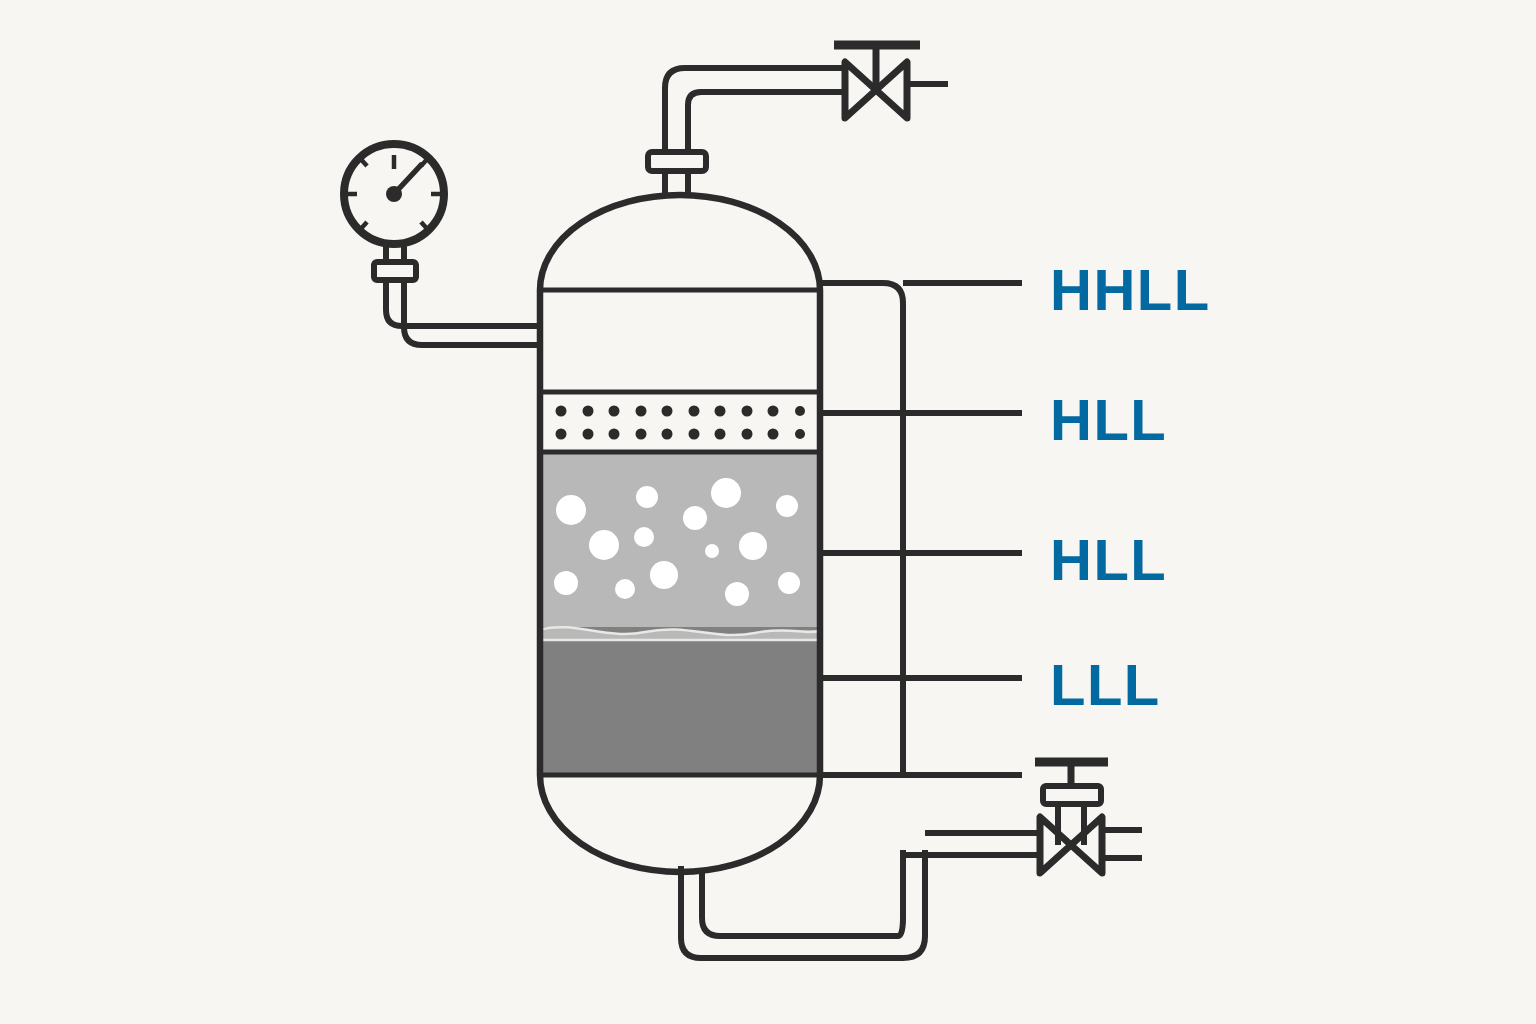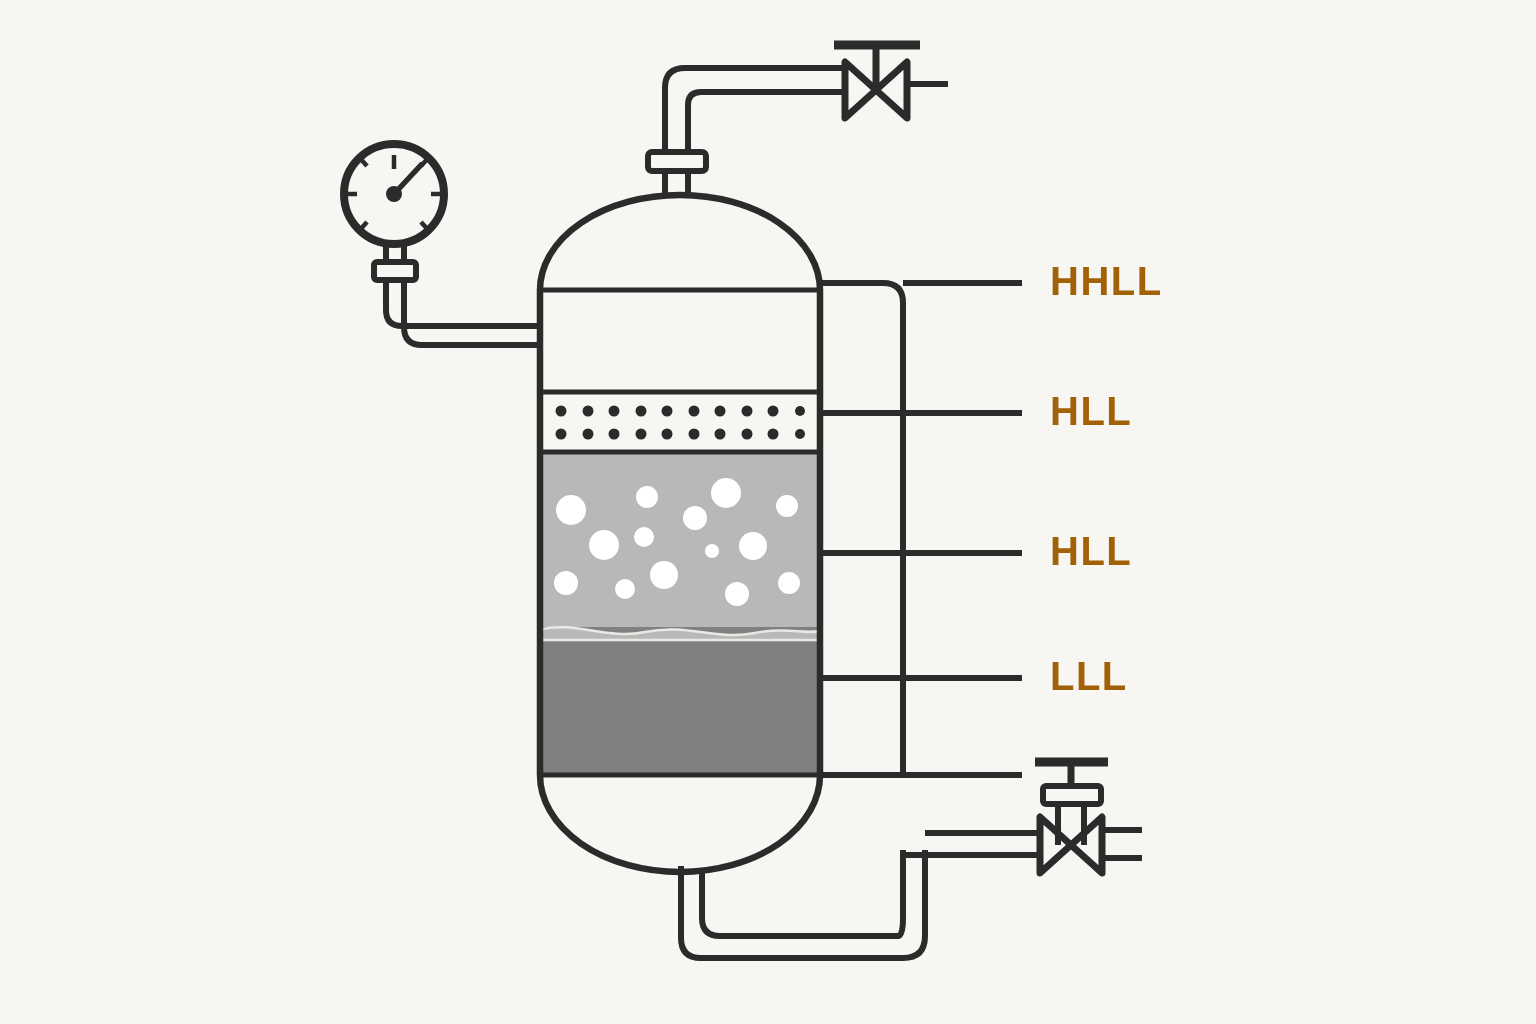--- a/index.html
+++ b/index.html
@@ -19,23 +19,23 @@
   #diagram {
     position: absolute;
     left: 0; top: 0;
     width: 1536px;
     height: 1024px;
   }
   .lvl-label {
     position: absolute;
     font-family: "Liberation Sans", sans-serif;
     font-weight: 700;
-    font-size: 40px;
+    font-size: 58px;
     letter-spacing: 1.5px;
-    color: #a16207;
+    color: #0369a1;
     white-space: nowrap;
     line-height: 1;
   }
 </style>
 </head>
 <body>
 
 <div id="stage">
 
   <svg id="diagram" viewBox="0 0 1536 1024" xmlns="http://www.w3.org/2000/svg">

